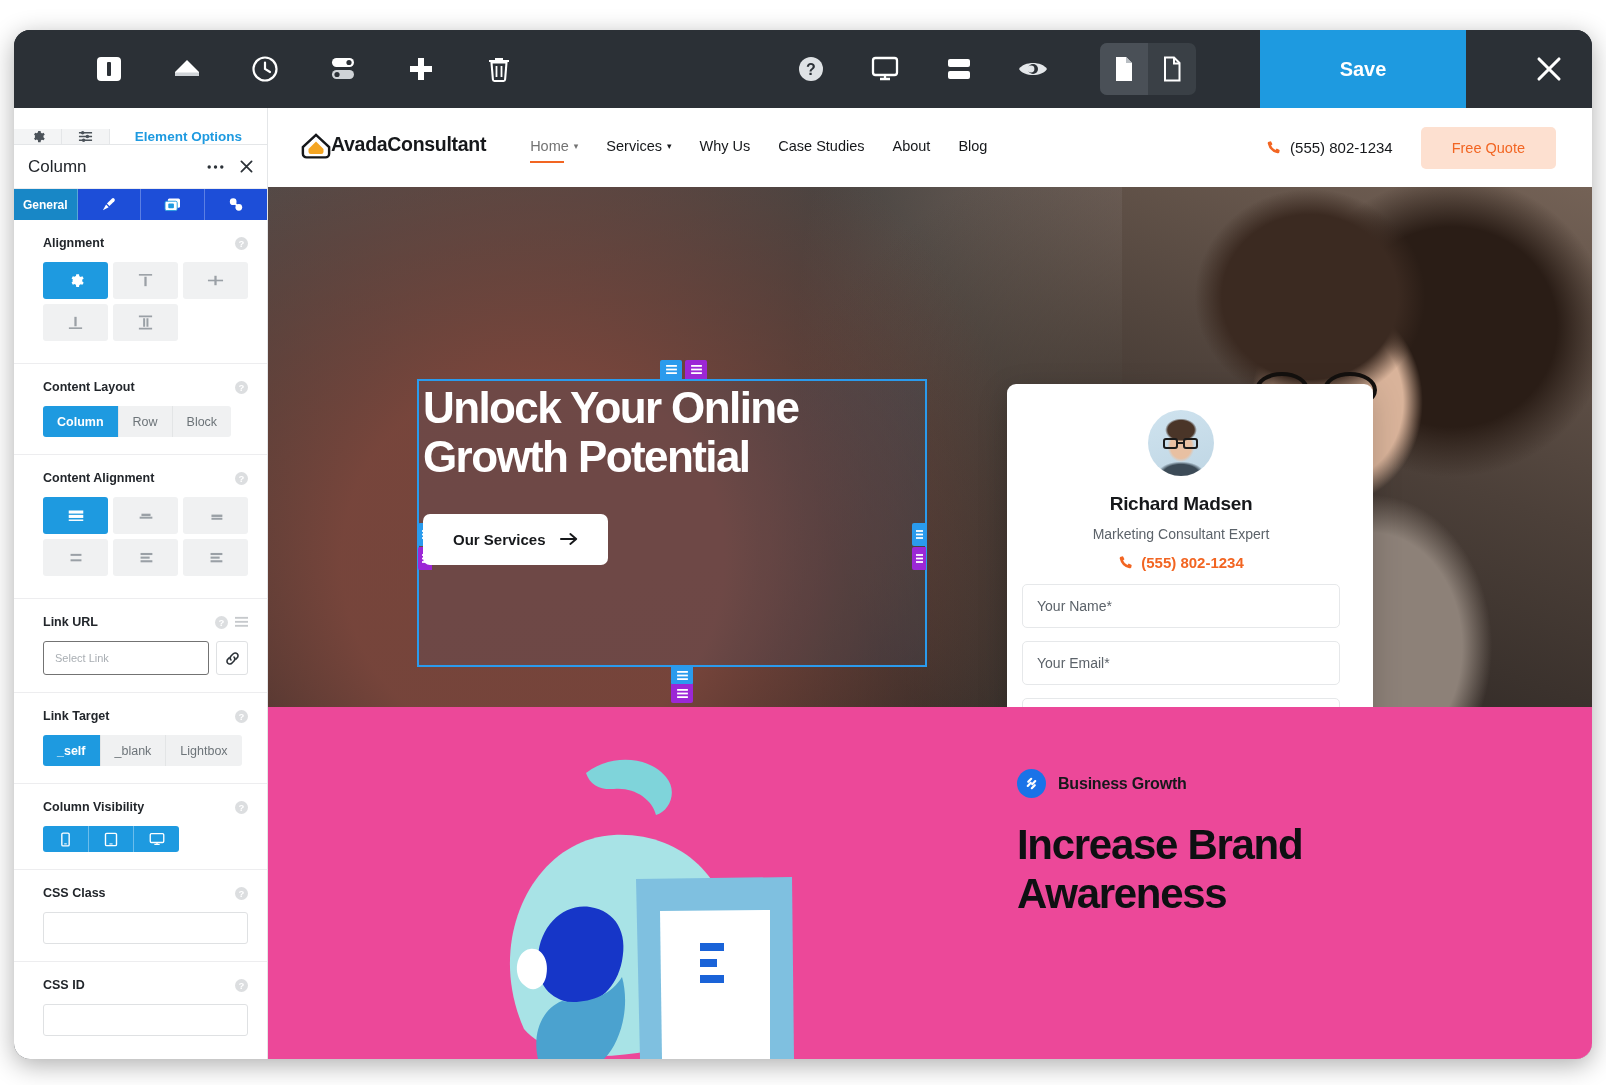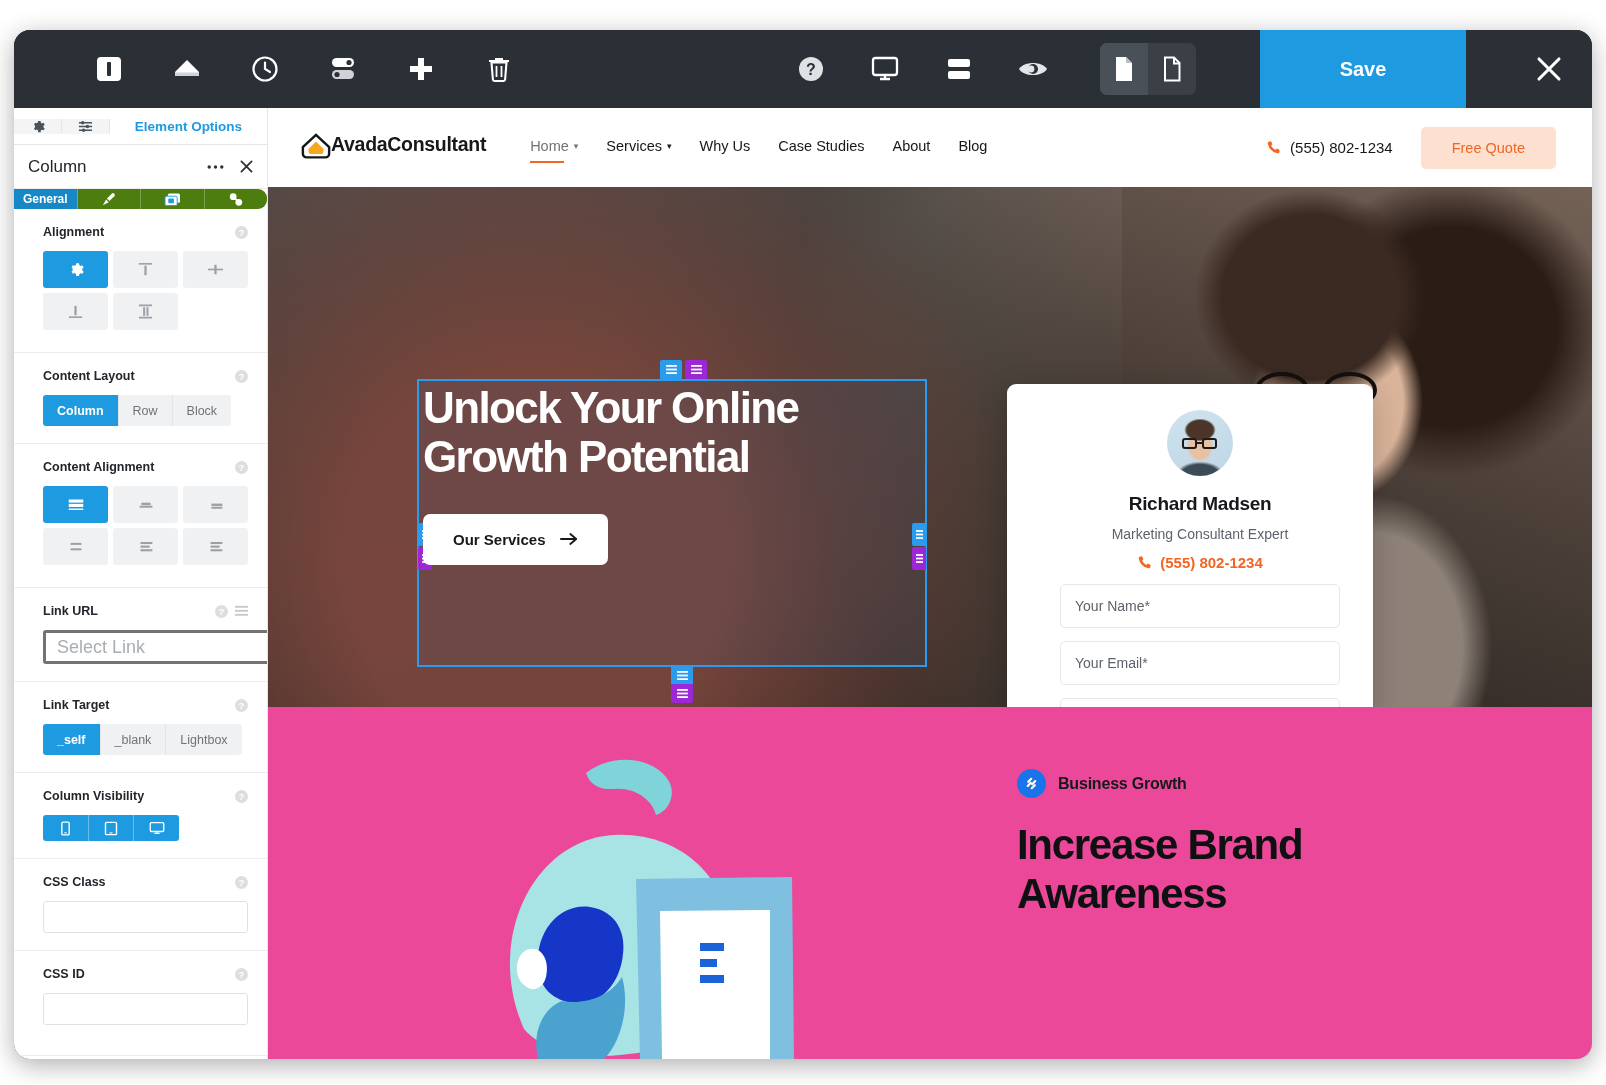--- a/index.html
+++ b/index.html
@@ -70,21 +70,21 @@
 
   
   #sidebar {
     position: absolute; left: 0; top: 78px;
     width: 254px; height: 951px;
     background: #ffffff;
     overflow: hidden;
     border-right: 1px solid #e4e6e8;
   }
   #sb-tabs {
-    display: flex; align-items: center;
+    display: flex; align-items: flex-end;
     height: 37px;
     background: #ffffff;
     border-bottom: 1px solid #e4e6e8;
   }
   .sb-tab-icon {
     width: 48px; display: flex; align-items: center; justify-content: center;
     background: #f3f4f5; color: #4b5259; cursor: pointer;
     border-right: 1px solid #e4e6e8;
   }
   #sb-tab-element {
@@ -94,21 +94,21 @@
   }
 
   #sb-title-row {
     height: 44px; display: flex; align-items: center;
     padding: 0 14px;
     border-bottom: 1px solid #ececee;
   }
   #sb-title { font-size: 17px; color: #22262b; font-weight: normal; flex: 1 1 auto; }
   .sb-title-act { color: #2c3238; cursor: pointer; margin-left: 16px; display:flex; align-items:center;}
 
-  #sb-subtabs { display: flex; height: 20px; background: #4d7c0f; border-radius: 9px; }
+  #sb-subtabs { display: flex; height: 31px; background: #1d4ed8; }
   .sb-subtab {
     flex: 1 1 0; display: flex; align-items: center; justify-content: center;
     color: #ffffff; font-size: 12px; font-weight: bold; cursor: pointer;
     border-right: 1px solid rgba(255,255,255,0.28);
   }
   .sb-subtab:last-child { border-right: none; }
   .sb-subtab.active { background: #1887c6; }
 
   .opt-group { padding: 16px 19px 17px 29px; border-bottom: 1px solid #ededef; position: relative; }
   .opt-head { display: flex; align-items: center; margin-bottom: 12px; }
@@ -135,23 +135,23 @@
     display: flex; align-items: center; justify-content: center;
     font-size: 12.5px; color: #6d7479; cursor: pointer;
     border-right: 1px solid #e3e5e6;
   }
   .seg-item:last-child { border-right: none; }
   .seg-item.active { background: #1e9ae0; color: #ffffff; font-weight: bold; }
 
   .row-input { display: flex; gap: 7px; align-items: stretch; }
   .txt-input {
     flex: 1 1 auto; height: 34px;
-    border: 3px solid #737373; border-radius: 3px;
+    border: 1px solid #737373; border-radius: 3px;
     background: #ffffff; padding: 0 11px;
-    font-size: 18px; color: #4b5259;
+    font-size: 11px; color: #4b5259;
     font-family: "Liberation Sans", sans-serif;
   }
   .txt-input::placeholder { color: #a9aeb3; }
   .link-btn {
     width: 34px; height: 34px; border: 1px solid #dfe1e3; border-radius: 3px;
     background: #fff; display: flex; align-items: center; justify-content: center;
     color: #2c3238; cursor: pointer;
   }
 
   .vis-seg { display: flex; border-radius: 3px; overflow: hidden; width: 136px; }
@@ -263,21 +263,21 @@
     background: #ffffff; color: #16181b; font-size: 15px; font-weight: bold;
     padding: 17px 30px; border-radius: 7px; cursor: pointer;
   }
 
   
   #contact-card {
     position: absolute; left: 739px; top: 197px;
     width: 366px; height: 470px;
     background: #ffffff; border-radius: 9px;
     box-shadow: 0 8px 30px rgba(0,0,0,0.18);
-    padding: 26px 33px 20px 53px;
+    padding: 26px 33px 20px 15px;
     text-align: center;
   }
   #avatar {
     width: 66px; height: 66px; border-radius: 50%; margin: 0 auto 17px auto;
     background:
       radial-gradient(ellipse 22px 16px at 33px 20px, #4a3528 0 60%, rgba(74,53,40,0) 72%),
       radial-gradient(ellipse 17px 20px at 33px 36px, #e8c0a2 0 62%, rgba(232,192,162,0) 80%),
       radial-gradient(ellipse 30px 16px at 33px 64px, #3c4b57 0 60%, rgba(60,75,87,0) 78%),
       linear-gradient(160deg, #cfe3ef 0%, #bfd6e4 100%);
     position: relative; overflow: hidden;

